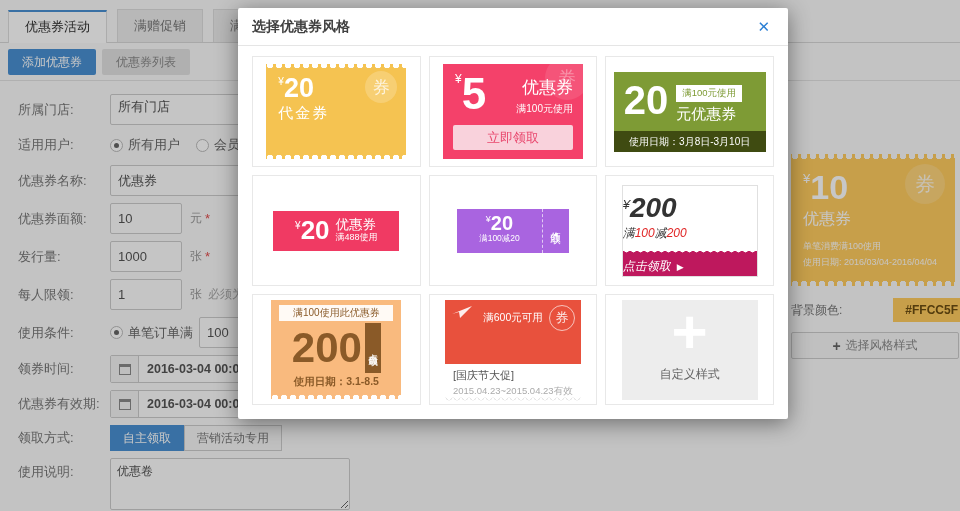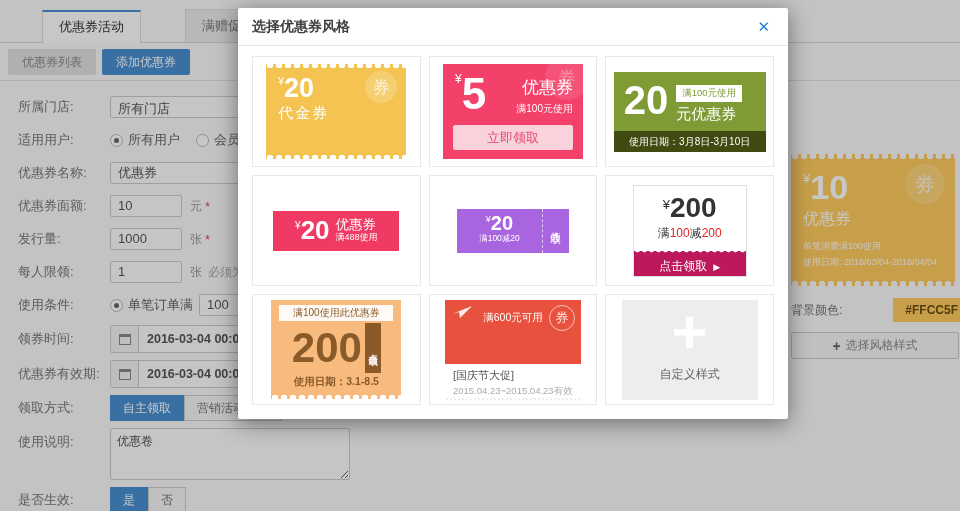--- a/index.html
+++ b/index.html
@@ -4,32 +4,32 @@
 <style>
   html,body{margin:0;padding:0;background:#ddd;}
   *{box-sizing:border-box;}
   body{font-family:"Liberation Sans","DejaVu Sans",sans-serif;}
   .screen{position:relative;width:960px;height:511px;background:#fafafa;overflow:hidden;}
 
   
   .tabbar{position:absolute;top:10px;left:0;right:0;height:33px;display:flex;align-items:flex-end;
           padding-left:8px;border-bottom:1px solid #d8d8d8;background:#fafafa;}
   .tab{height:33px;line-height:31px;padding:0 16px;font-size:13px;color:#777;background:#ececec;
-       border:1px solid #ddd;border-bottom:none;margin-right:10px;cursor:pointer;margin-left:34px;}
+       border:1px solid #ddd;border-bottom:none;margin-right:10px;cursor:pointer;}
   .tab.active{background:#fff;color:#333;border-top:2px solid #4A90D2;line-height:29px;position:relative;top:1px;}
   .subnav{position:absolute;top:43px;left:0;right:0;height:38px;border-bottom:1px solid #e2e2e2;
           display:flex;align-items:center;padding-left:8px;gap:6px;background:#fafafa;}
   .pill{height:26px;line-height:26px;padding:0 14px;font-size:12px;border-radius:2px;cursor:pointer;}
   .pill.gray{background:#e2e2e2;color:#8a8a8a;}
   .pill.blue{background:#4A90D2;color:#fff;}
 
   .form{position:absolute;top:94px;left:18px;width:380px;}
   .frow{display:flex;align-items:center;margin-bottom:7px;min-height:26px;font-size:13px;color:#666;}
   .flabel{width:92px;flex:none;color:#777;}
-  .ibox{height:22px;line-height:24px;background:#fdfdfd;border:1px solid #ccc;border-radius:2px;
+  .ibox{height:31px;line-height:24px;background:#fdfdfd;border:1px solid #ccc;border-radius:2px;
         padding:0 7px;font-size:13px;color:#555;}
   .w160{width:160px;} .w72{width:72px;} .w70{width:70px;}
   .unit{margin-left:8px;color:#999;font-size:12px;}
   .req{color:#e04f4f;margin-left:3px;}
   .hint{color:#aaa;font-size:12px;margin-left:6px;white-space:nowrap;}
   .radio{width:13px;height:13px;border:1px solid #bbb;border-radius:50%;display:inline-block;
          margin-right:5px;background:#fff;position:relative;vertical-align:-2px;cursor:pointer;}
   .radio.checked::after{content:"";position:absolute;left:3px;top:3px;width:5px;height:5px;border-radius:50%;background:#666;}
   .rlabel{margin-right:16px;color:#666;}
   .dateinput{display:flex;align-items:center;height:28px;border:1px solid #ccc;border-radius:2px;background:#fdfdfd;width:176px;}
@@ -111,21 +111,21 @@
   
   .c5{width:112px;height:44px;background:#A964E0;color:#fff;display:flex;}
   .c5 .l{flex:1;text-align:center;padding-top:3px;border-right:1px dashed rgba(255,255,255,.65);}
   .c5 .sym{font-size:9px;vertical-align:8px;} .c5 .val{font-size:20px;font-weight:bold;}
   .c5 .cond{font-size:8.5px;margin-top:-2px;}
   .c5 .r{width:26px;display:flex;flex-direction:column;align-items:center;justify-content:center;}
   .c5 .vtext{writing-mode:vertical-rl;font-size:10.5px;letter-spacing:2px;}
   .c5 .arr{font-size:7px;margin-top:2px;}
 
   
-  .c6{width:114px;height:92px;border:1px solid #e0e0e0;background:#fff;text-align:center;padding-top:6px;position:relative;}
+  .c6{width:136px;height:92px;border:1px solid #e0e0e0;background:#fff;padding-top:6px;position:relative;font-style:italic;}
   .c6 .sym{font-size:13px;color:#333;vertical-align:8px;} .c6 .val{font-size:28px;font-weight:bold;color:#333;}
   .c6 .cond{font-size:12px;margin-top:1px;color:#333;}
   .c6 .cond .n{color:#E02424;}
   .c6 .bar{position:absolute;left:0;right:0;bottom:0;height:25px;line-height:31px;background:#be185d;color:#fff;font-size:12px;}
   .c6 .bar::before{content:"";position:absolute;top:-1px;left:0;right:0;height:4px;
       background:radial-gradient(circle at 3.5px 0px,#fff 2.2px,rgba(0,0,0,0) 2.7px);background-size:7px 4px;background-repeat:repeat-x;}
   .c6 .arr{font-size:9px;margin-left:6px;}
 
   
   .c7{position:relative;width:130px;height:99px;background:#F9BA7E;color:#8A5A28;text-align:center;padding-top:5px;}
@@ -161,22 +161,22 @@
 
 <div class="screen">
 
   <div class="tabbar">
     <div class="tab active">优惠券活动</div>
     <div class="tab">满赠促销</div>
     <div class="tab">满减促销</div>
   </div>
 
   <div class="subnav">
+    <div class="pill blue">添加优惠券</div>
     <div class="pill gray">优惠券列表</div>
-    <div class="pill blue">添加优惠券</div>
   </div>
 
   <div class="form">
     <div class="frow">
       <span class="flabel">所属门店:</span>
       <div class="ibox w160">
         <span>所有门店</span>
       </div>
     </div>
     <div class="frow">

